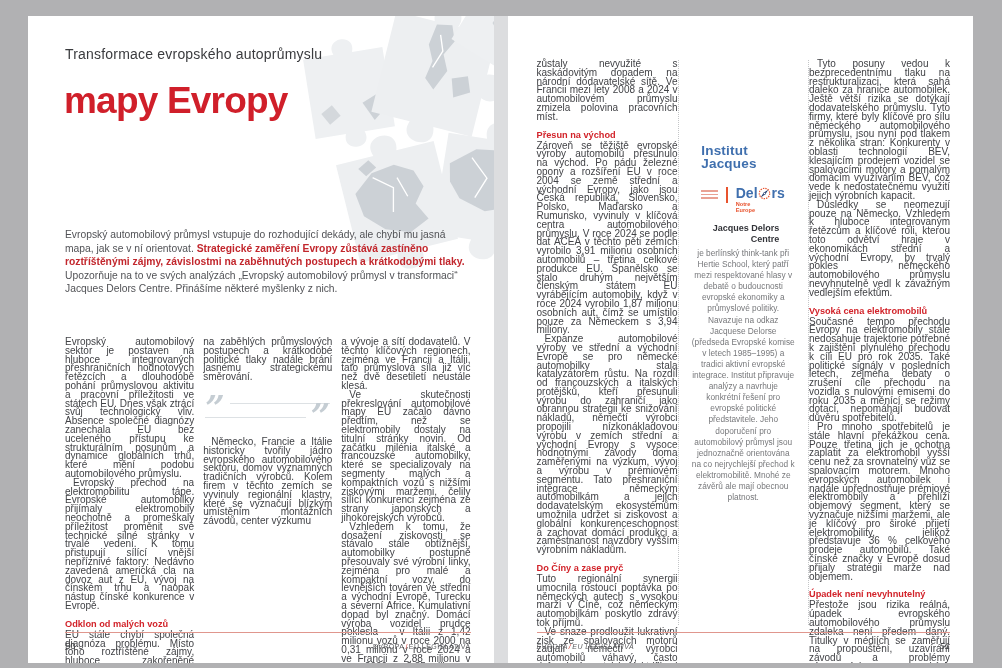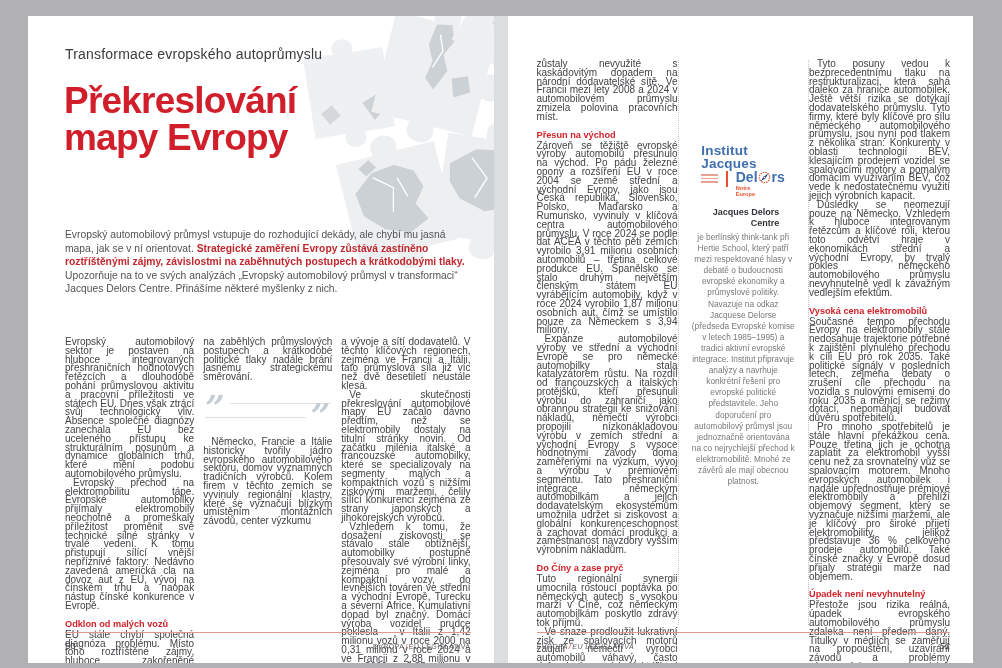--- a/index.html
+++ b/index.html
@@ -51,21 +51,21 @@
   .rcols{position:absolute;left:29px;right:23px;top:44px;bottom:38px;display:flex;justify-content:space-between;z-index:2;}
   .rcol{width:141px;flex:0 0 141px;}
   .sidebar{width:103px;flex:0 0 103px;border-left:1px dotted #c4c6c8;border-right:1px dotted #c4c6c8;
     padding:0 13px;text-align:center;}
   .sb-name{font-size:9px;font-weight:bold;line-height:11px;color:#323338;max-width:72px;margin:10px auto 3px;text-align:right;}
   .sb-body{font-size:8.3px;line-height:11.1px;color:#77787b;}
 
   
   .logo{width:84px;margin:84px auto 0;text-align:left;}
   .logo-l1,.logo-l2{font-size:13.5px;font-weight:bold;line-height:13px;color:#3f6fae;letter-spacing:.2px;}
-  .logo-row{display:flex;align-items:flex-start;gap:8px;margin-top:0;}
+  .logo-row{display:flex;align-items:flex-start;gap:8px;margin-top:16px;}
   .logo-tiny{display:flex;flex-direction:column;gap:2px;padding-top:4px;}
   .logo-tiny i{display:block;width:17px;height:1.5px;background:#e9a193;}
   .logo-vbar{width:1.5px;height:16px;background:#e8532e;margin-top:1px;}
   .logo-del{display:flex;align-items:center;font-size:14px;font-weight:bold;color:#3f6fae;line-height:14px;}
   .logo-notre{font-size:5.6px;line-height:6px;font-weight:bold;color:#e8532e;width:22px;margin-top:1px;}
 </style>
 </head>
 <body>
 
 <div class="spread">
@@ -133,21 +133,20 @@
         <path d="M16,16 H42 C36,0 64,0 58,16 H84 V42 C100,36 100,64 84,58 V84 H16 Z" fill="#eef0f2"></path>
         <g clip-path="url(#pzc5)">
             <polygon points="40,40 56,34 64,46 52,58 40,52" fill="#d1d6da"></polygon>
           </g>
       </svg>
     </div>
 
     <div class="kicker">Transformace evropského autoprůmyslu</div>
 
     <h1 class="title">
-      <span>Překreslování</span>
       <span>mapy Evropy</span>
     </h1>
 
     <p class="perex"><span>Evropský automobilový průmysl vstupuje do rozhodující dekády, ale chybí mu jasná mapa, jak se v ní orientovat. </span><span class="pr">Strategické zaměření Evropy zůstává zastíněno roztříštěnými zájmy, závislostmi na zaběhnutých postupech a krátkodobými tlaky.</span><span> Upozorňuje na to ve svých analýzách „Evropský automobilový průmysl v transformaci“ Jacques Delors Centre. Přinášíme některé myšlenky z nich.</span></p>
 
     <div class="cols">
       <div class="col">
           <p class="bp">Evropský automobilový sektor je postaven na hluboce integrovaných přeshraničních hodnotových řetězcích a dlouhodobě pohání průmyslovou aktivitu a pracovní příležitosti ve státech EU. Dnes však ztrácí svůj technologický vliv. Absence společné diagnózy zanechala EU bez uceleného přístupu ke strukturálním posunům a dynamice globálních trhů, které mění podobu automobilového průmyslu.</p>
           <p class="bp ind">Evropský přechod na elektromobilitu tápe. Evropské automobilky přijímaly elektromobily neochotně a promeškaly příležitost proměnit své technické silné stránky v trvalé vedení. K tomu přistupují sílící vnější nepříznivé faktory: Nedávno zavedená americká cla na dovoz aut z EU, vývoj na čínském trhu a naopak nástup čínské konkurence v Evropě.</p>
           <h3 class="colhead">Odklon od malých vozů</h3>

